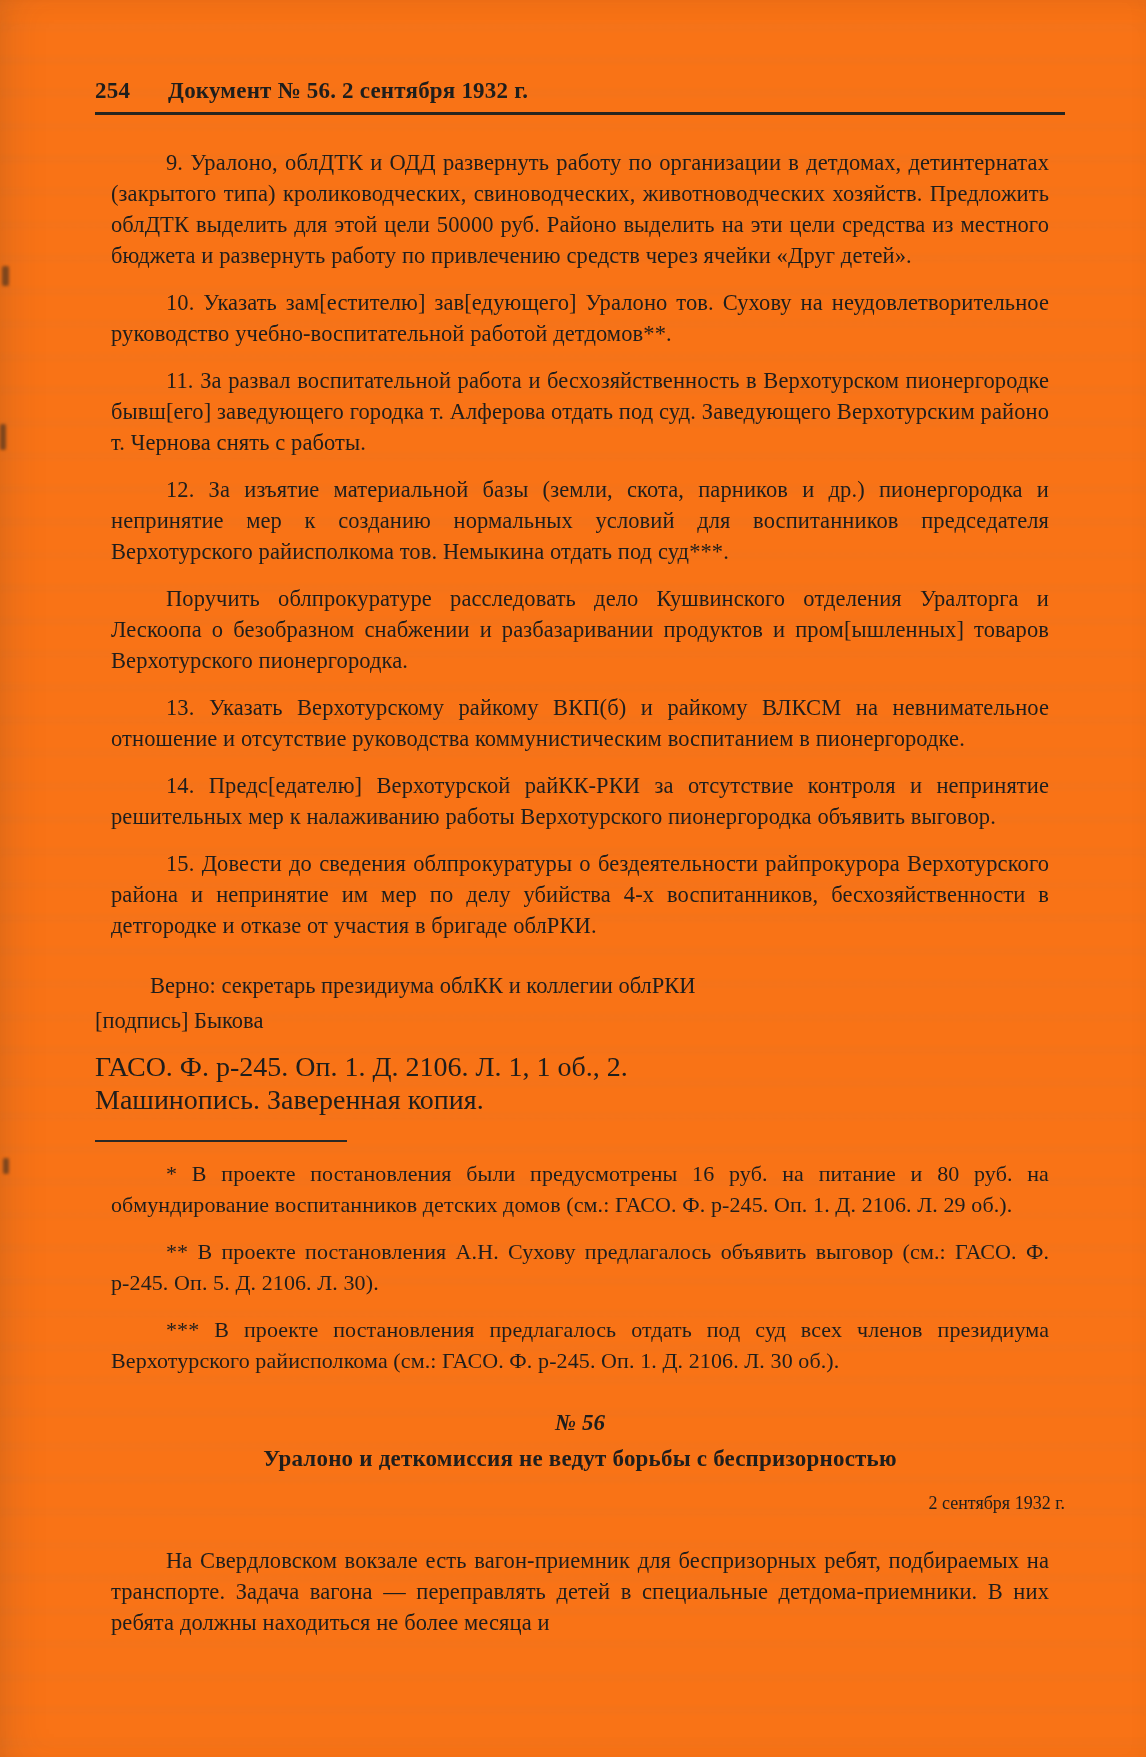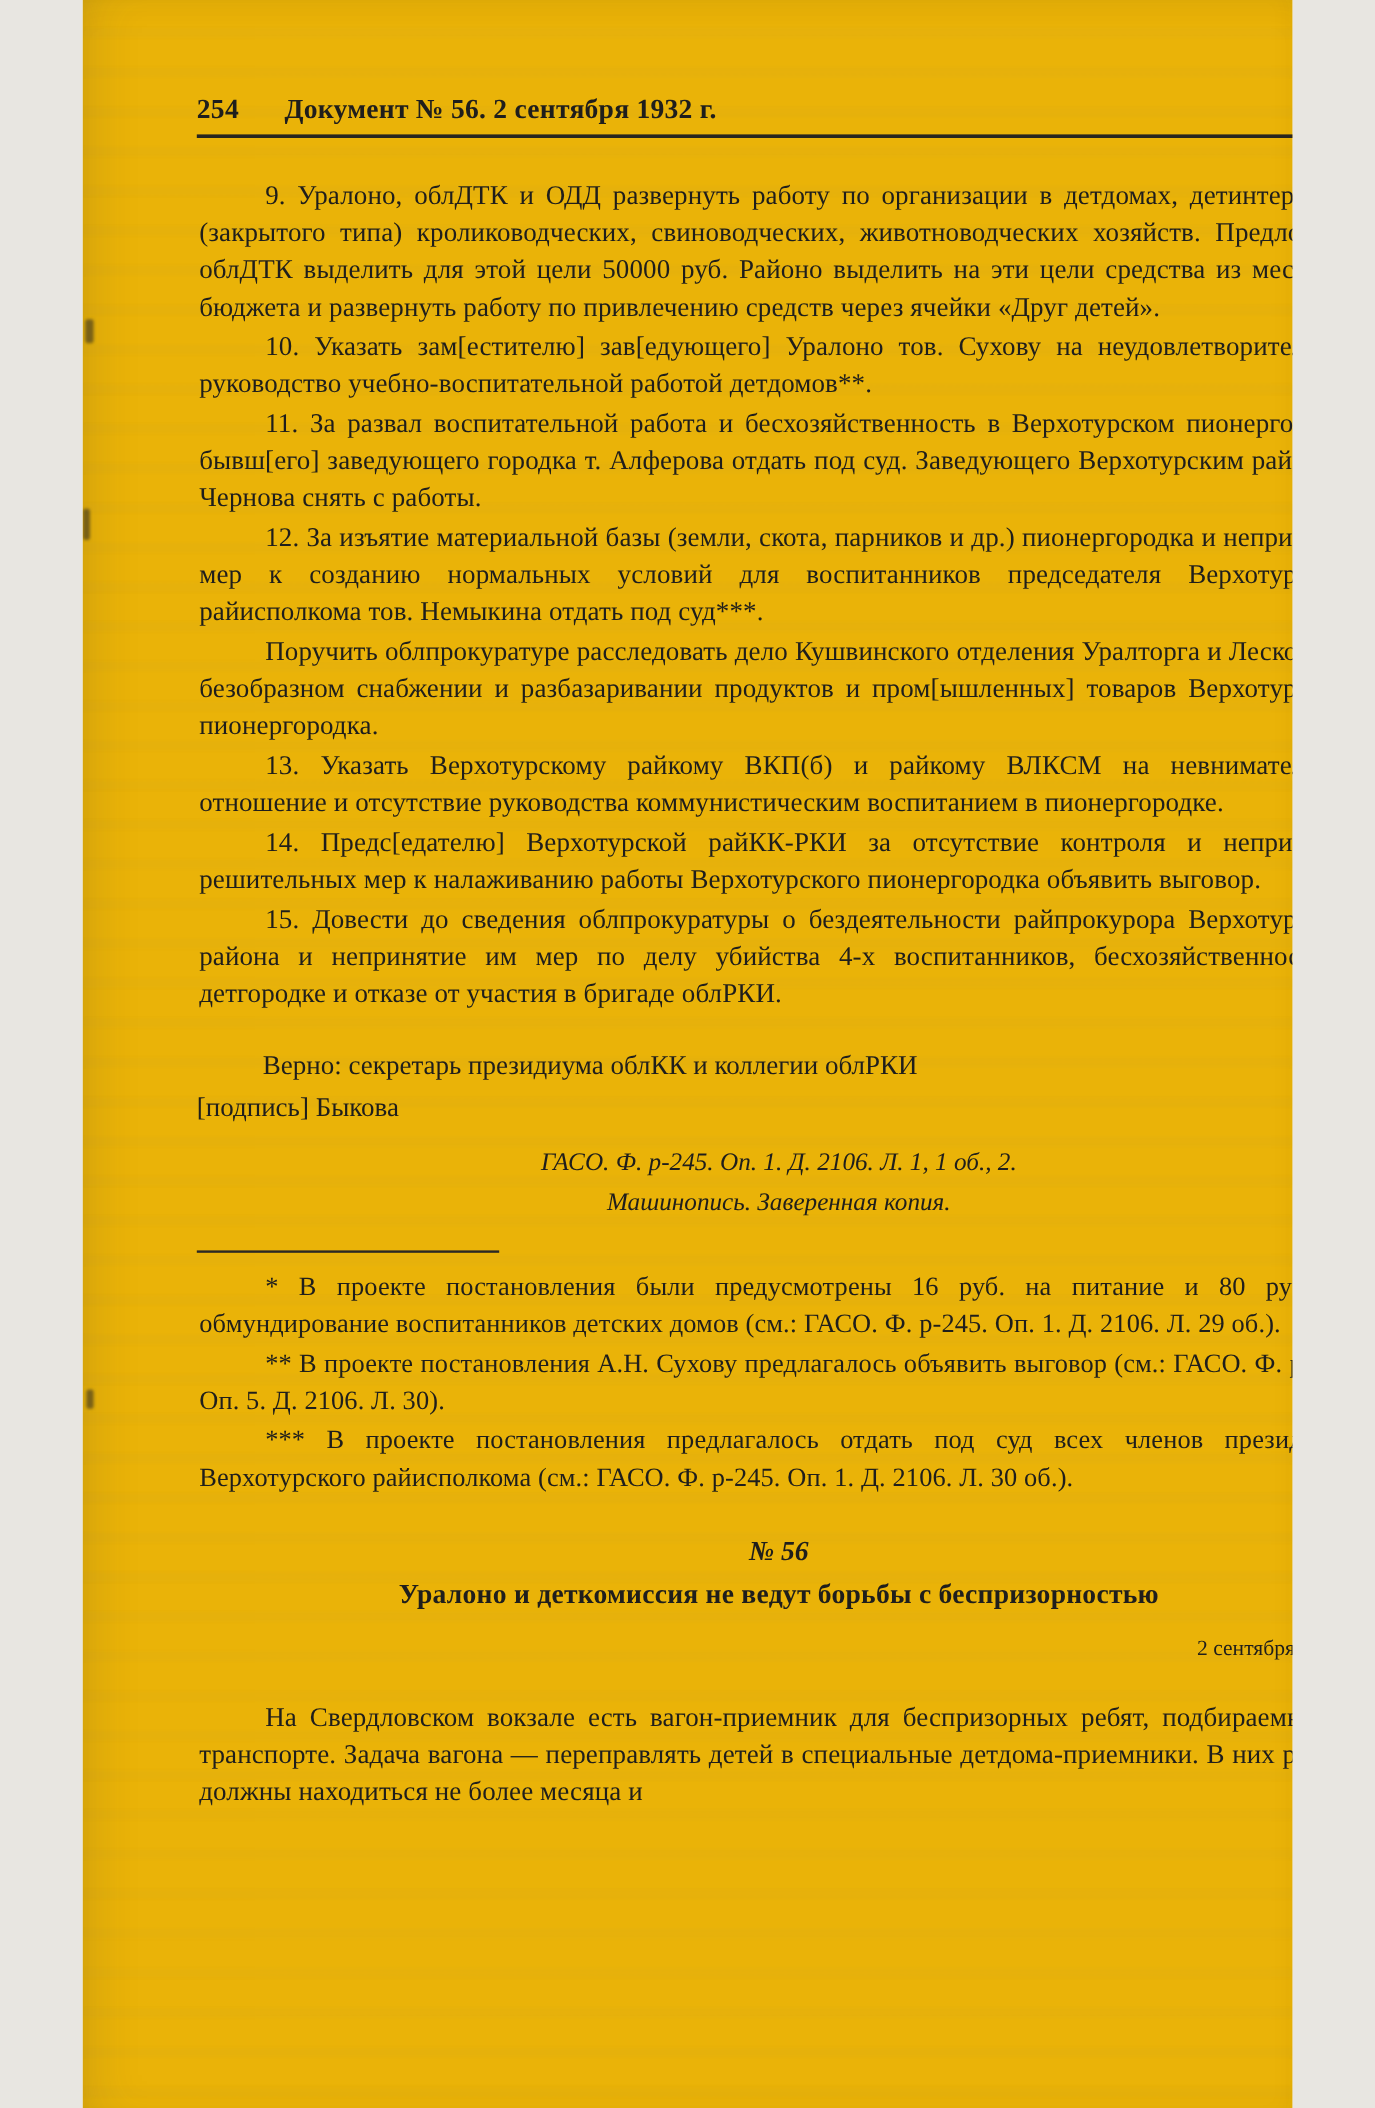--- a/index.html
+++ b/index.html
@@ -2,24 +2,24 @@
 <html lang="ru"><head>
 <meta charset="utf-8">
 <style>
   html, body {
     margin: 0;
     padding: 0;
     background: #e8e6e1;
   }
   .page {
     position: relative;
-    width: 1008px;
+    width: 1146px;
     height: 1757px;
     margin: 0 auto;
-    background: #eab308;
+    background: #f97316;
     color: #1f1e1c;
     font-family: "Liberation Serif", "DejaVu Serif", serif;
     overflow: hidden;
     box-shadow:
       inset 26px 0 50px -32px rgba(60,55,48,0.25),
       inset 0 18px 40px -30px rgba(60,55,48,0.12),
       inset -12px 0 30px -24px rgba(60,55,48,0.10);
   }
   
   .bleed {
@@ -62,41 +62,40 @@
     font-weight: bold;
     font-size: 23px;
     letter-spacing: 0.2px;
     border-bottom: 3px solid #27251f;
     padding-bottom: 8px;
   }
 
   .doc-body { margin-top: 32px; }
 
   .body-par {
-    margin: 2px;
+    margin: 16px;
     font-size: 22.5px;
     line-height: 31px;
     text-align: justify;
     text-indent: 55px;
     letter-spacing: 0.1px;
   }
 
   .signature { margin-top: 27px; }
   .sig-line {
     margin: 0;
     font-size: 22.5px;
     line-height: 35px;
   }
   .sig-line.indent { text-indent: 55px; }
 
   .archive {
     margin-top: 12px;
-    text-align: center;
-    font-style: italic;
-    font-size: 21px;
+    text-align: left;
+    font-size: 28px;
     line-height: 33px;
   }
   .archive p { margin: 0; }
 
   .fn-rule {
     margin: 24px 0 0 0;
     width: 252px;
     border: none;
     border-top: 2px solid #2b2925;
   }

